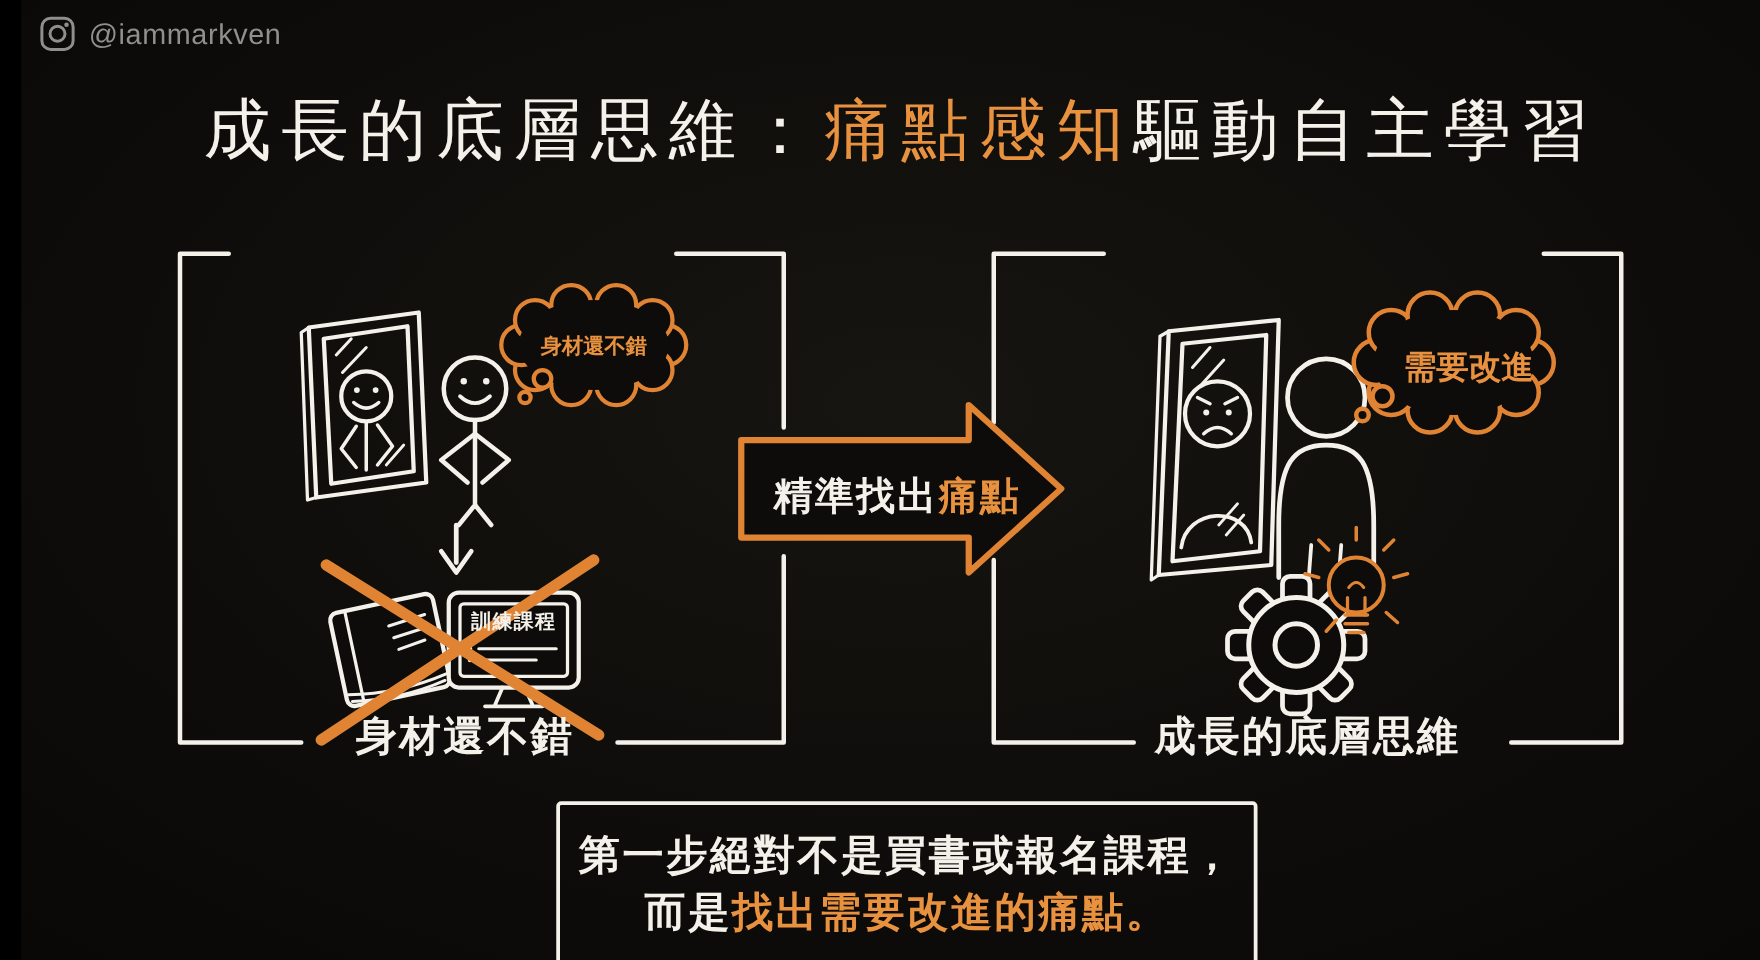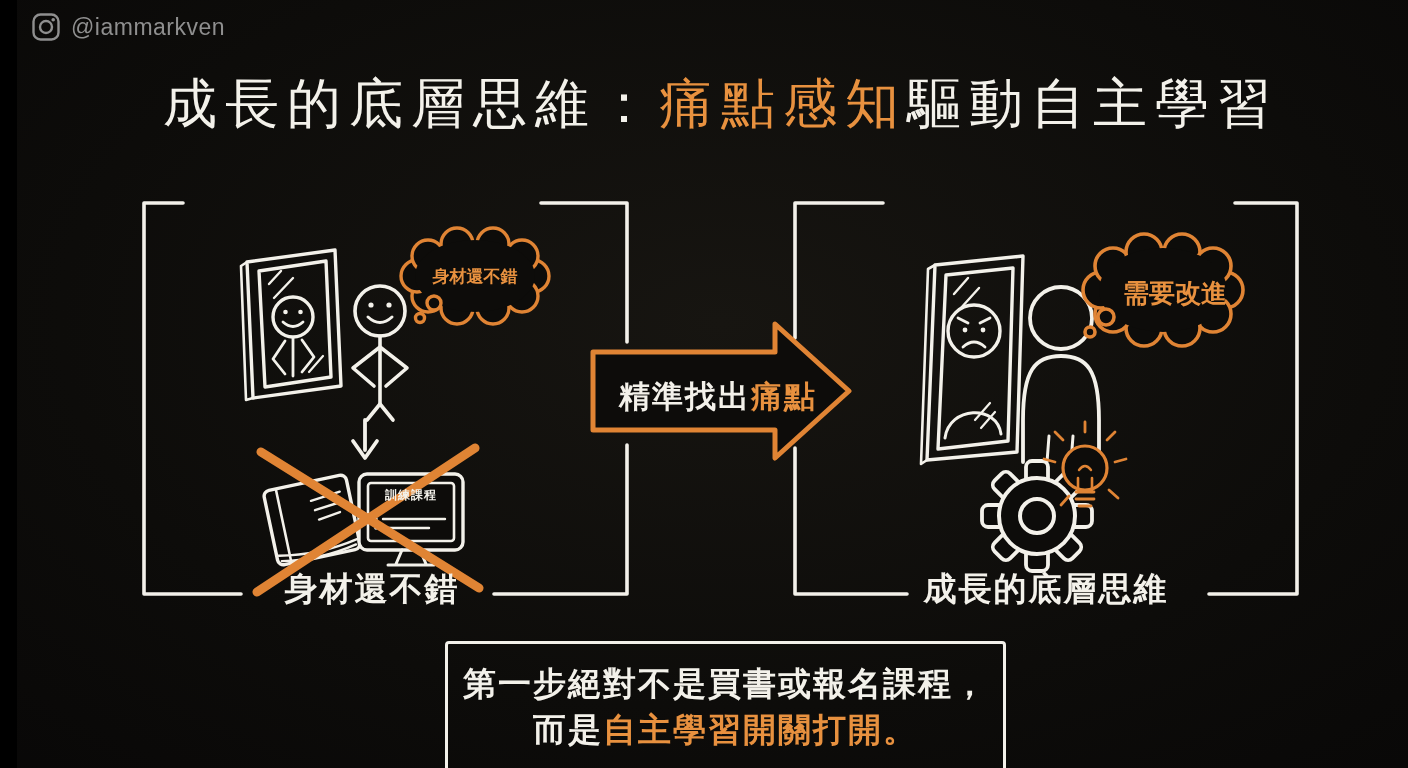--- a/index.html
+++ b/index.html
@@ -17,21 +17,21 @@
   .title{
     left:0;right:0;top:68px;font-size:54px;font-weight:400;letter-spacing:8px;
     text-align:center;white-space:nowrap;
   }
   .watermark{left:14px;top:12px;display:flex;align-items:center;gap:10px;color:#8f8f8f;}
   .watermark .handle{font-size:23px;letter-spacing:.5px;}
   .panel-heading{font-weight:700;font-size:31px;letter-spacing:1px;white-space:nowrap;}
   .bubble-text{font-weight:700;white-space:nowrap;}
   .caption{font-weight:700;font-size:33px;letter-spacing:2px;white-space:nowrap;}
   .arrow-label{font-weight:700;font-size:31px;letter-spacing:2px;white-space:nowrap;}
-  .monitor-label{font-weight:700;font-size:12px;letter-spacing:1px;}
+  .monitor-label{font-weight:700;font-size:16px;letter-spacing:1px;}
   .footer-box{
     left:428px;top:641px;width:561px;height:131px;
     border:3.5px solid #f3f1ea;border-radius:4px;box-sizing:border-box;
     display:flex;flex-direction:column;justify-content:center;gap:2px;
   }
   .footer-line{font-size:33px;font-weight:700;text-align:center;line-height:44px;letter-spacing:2px;white-space:nowrap;}
   svg.art{position:absolute;left:0;top:0;pointer-events:none;}
   .w{stroke:#f3f1ea;fill:none;stroke-linecap:round;stroke-linejoin:round;}
   .o{stroke:#e08434;fill:none;stroke-linecap:round;stroke-linejoin:round;}
   .bgfill{fill:#0d0c0a;}
@@ -216,17 +216,17 @@
     <span>精準找出</span><span class="accent">痛點</span>
   </div>
 
   <div class="abs caption center" style="left:120px;top:567px;width:470px;">身材還不錯</div>
 
   <div class="abs caption center" style="left:778px;top:567px;width:502px;">成長的底層思維</div>
 
   <div class="abs footer-box">
     <div class="footer-line">第一步絕對不是買書或報名課程，</div>
     <div class="footer-line">
-      <span>而是</span><span class="accent">自主學習開關打開</span><span class="accent">。</span>
+      <span>而是</span><span class="accent">找出需要改進的痛點</span><span class="accent">。</span>
     </div>
   </div>
 
 </div>
 
 </body></html>

